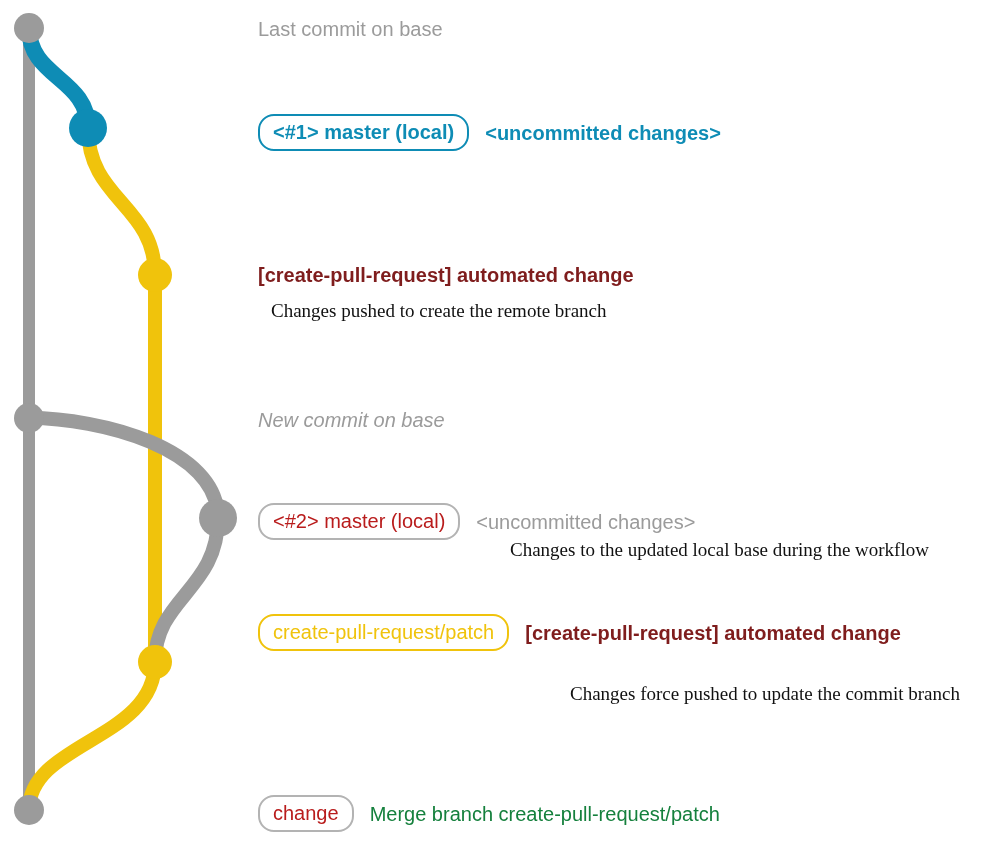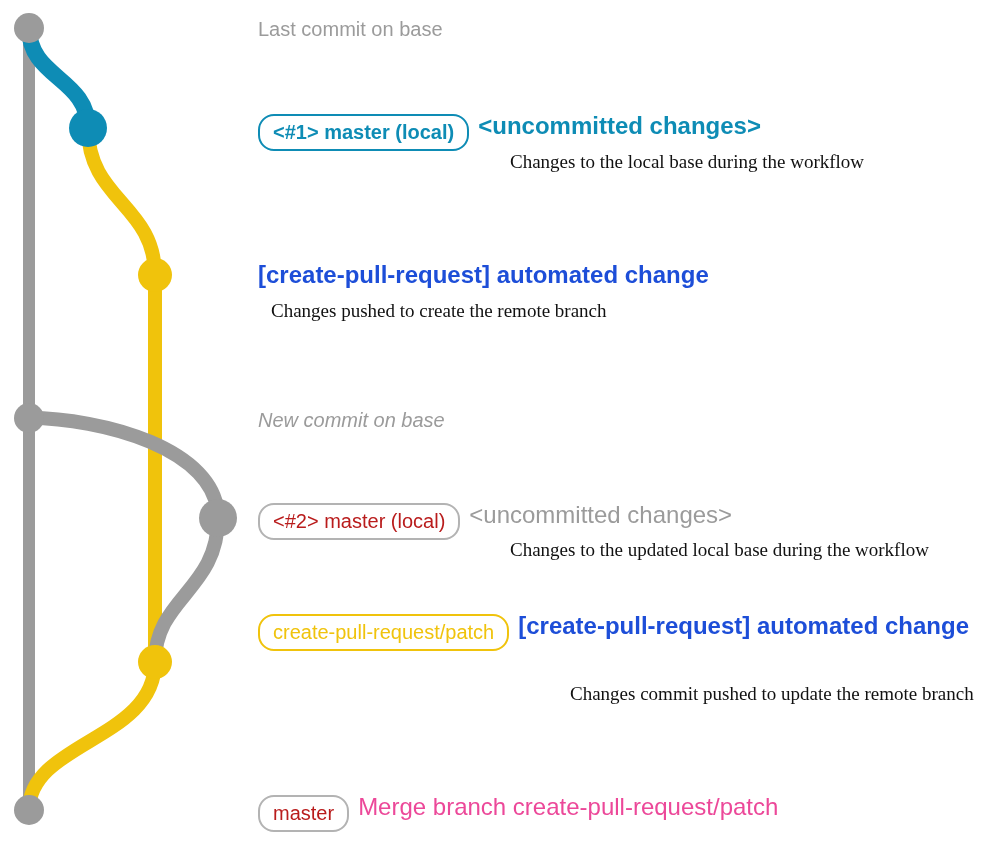--- a/index.html
+++ b/index.html
@@ -26,21 +26,23 @@
     left: 0;
     top: 0;
     width: 988px;
     height: 843px;
   }
 
   
   .row {
     position: absolute;
     display: flex;
+    align-items: center;
     white-space: nowrap;
+    gap: 7px;
   }
 
   .badge {
     display: inline-block;
     border: 2px solid #9b9b9b;
     border-radius: 16px;
     padding: 5px 13px 6px 13px;
     font-size: 20px;
     line-height: 22px;
     color: #9b9b9b;
@@ -55,28 +57,28 @@
   .badge.yellow {
     border-color: #f0c30c;
     color: #f0c30c;
   }
   .badge.gray {
     border-color: #b3b3b3;
     color: #b91c1c;
   }
 
   .subject {
-    font-size: 24px;
+    font-size: 20px;
     line-height: 24px;
     color: #9b9b9b;
   }
   .subject.teal  { color: #0e8cb5; font-weight: bold; }
-  .subject.yellow{ color: #1d4ed8; font-weight: bold; }
+  .subject.yellow{ color: #7f1d1d; font-weight: bold; }
   .subject.gray  { color: #9b9b9b; }
-  .subject.plain { color: #ec4899; }
+  .subject.plain { color: #15803d; }
 
   .heading {
     position: absolute;
     font-size: 20px;
     line-height: 24px;
     color: #9b9b9b;
     white-space: nowrap;
   }
 
   .note {
@@ -115,39 +117,38 @@
     <circle cx="155" cy="662" r="17" fill="#f0c30c"></circle>
     <circle cx="29" cy="810" r="15" fill="#9b9b9b"></circle>
   </svg>
 
   <div class="heading" style="left:258px; top:17px;">Last commit on base</div>
 
   <div class="row" style="left:258px; top:114px;">
     <span class="badge teal">&lt;#1&gt; master (local)</span>
     <span class="subject teal">&lt;uncommitted changes&gt;</span>
   </div>
-  <div class="note" style="left:510px; top:151px;">Changes to the local base during the workflow</div>
 
   <div class="row" style="left:258px; top:263px;">
     <span class="subject yellow">[create-pull-request] automated change</span>
   </div>
   <div class="note" style="left:271px; top:300px;">Changes pushed to create the remote branch</div>
 
   <div class="heading" style="left:258px; top:408px;font-style:italic;">New commit on base</div>
 
   <div class="row" style="left:258px; top:503px;">
     <span class="badge gray">&lt;#2&gt; master (local)</span>
     <span class="subject gray">&lt;uncommitted changes&gt;</span>
   </div>
   <div class="note" style="left:510px; top:539px;text-align:center;">Changes to the updated local base during the workflow</div>
 
   <div class="row" style="left:258px; top:614px;">
     <span class="badge yellow">create-pull-request/patch</span>
     <span class="subject yellow">[create-pull-request] automated change</span>
   </div>
-  <div class="note" style="left:570px; top:683px;">Changes commit pushed to update the remote branch</div>
+  <div class="note" style="left:570px; top:683px;">Changes force pushed to update the commit branch</div>
 
   <div class="row" style="left:258px; top:795px;">
-    <span class="badge gray">master</span>
+    <span class="badge gray">change</span>
     <span class="subject plain">Merge branch create-pull-request/patch</span>
   </div>
 
 </div>
 
 </body></html>

